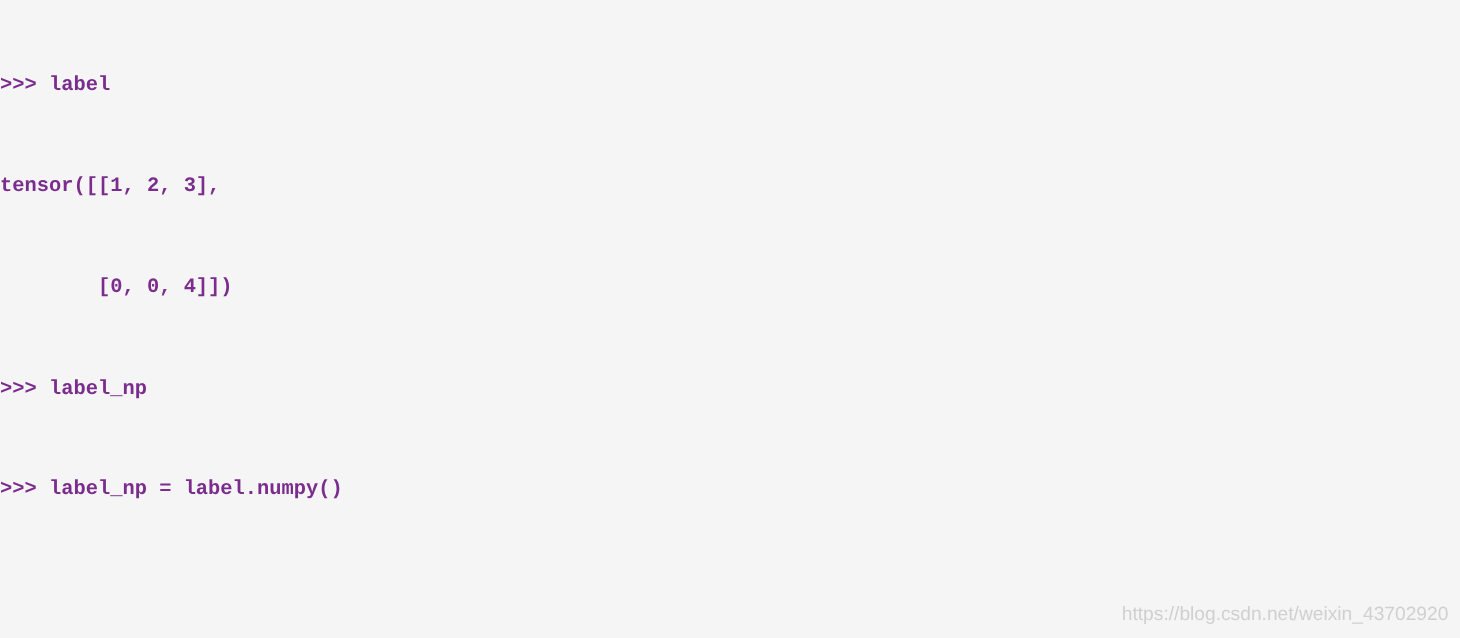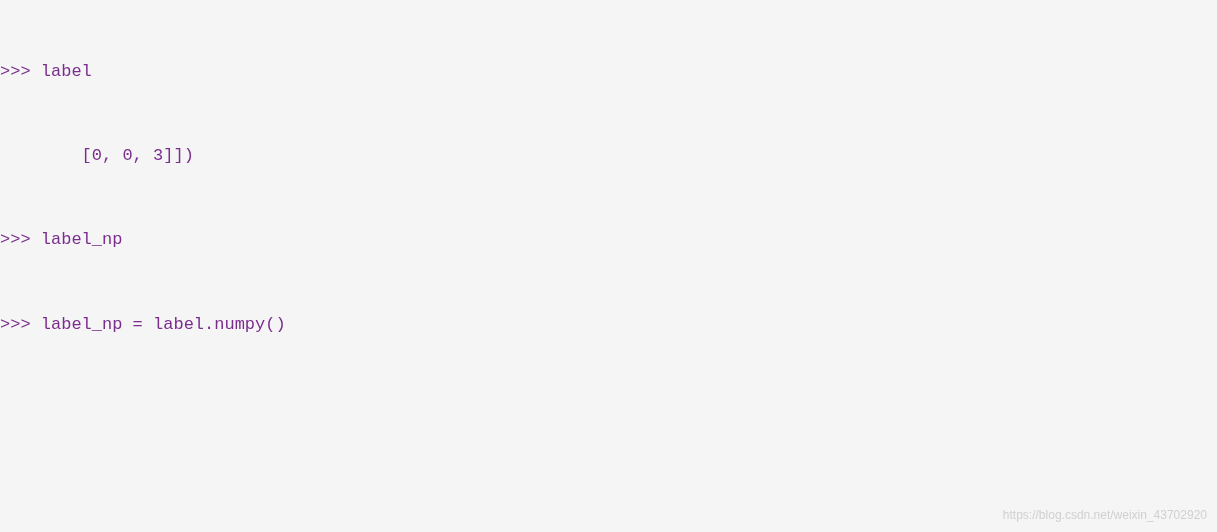--- a/index.html
+++ b/index.html
@@ -17,36 +17,38 @@
       position: relative;
       width: 1217px;
       height: 532px;
       overflow: hidden;
     }
     .terminal {
       white-space: pre;
     }
     .line {
       display: block;
+      font-weight: bold;
     }
     .watermark {
       position: absolute;
       bottom: 6px;
       right: 10px;
       color: #d0d0d0;
-      font-size: 12px;
+      font-size: 16px;
       font-family: Arial, sans-serif;
     }
   </style>
 </head>
 <body>
 
 <div class="terminal">
   <span class="line">&gt;&gt;&gt; label</span>
-  <span class="line">        [0, 0, 3]])</span>
+  <span class="line">tensor([[1, 2, 3],</span>
+  <span class="line">        [0, 0, 4]])</span>
   <span class="line">&gt;&gt;&gt; label_np</span>
   <span class="line">&gt;&gt;&gt; label_np = label.numpy()</span>
   
   
   
   
   
   
   
   

